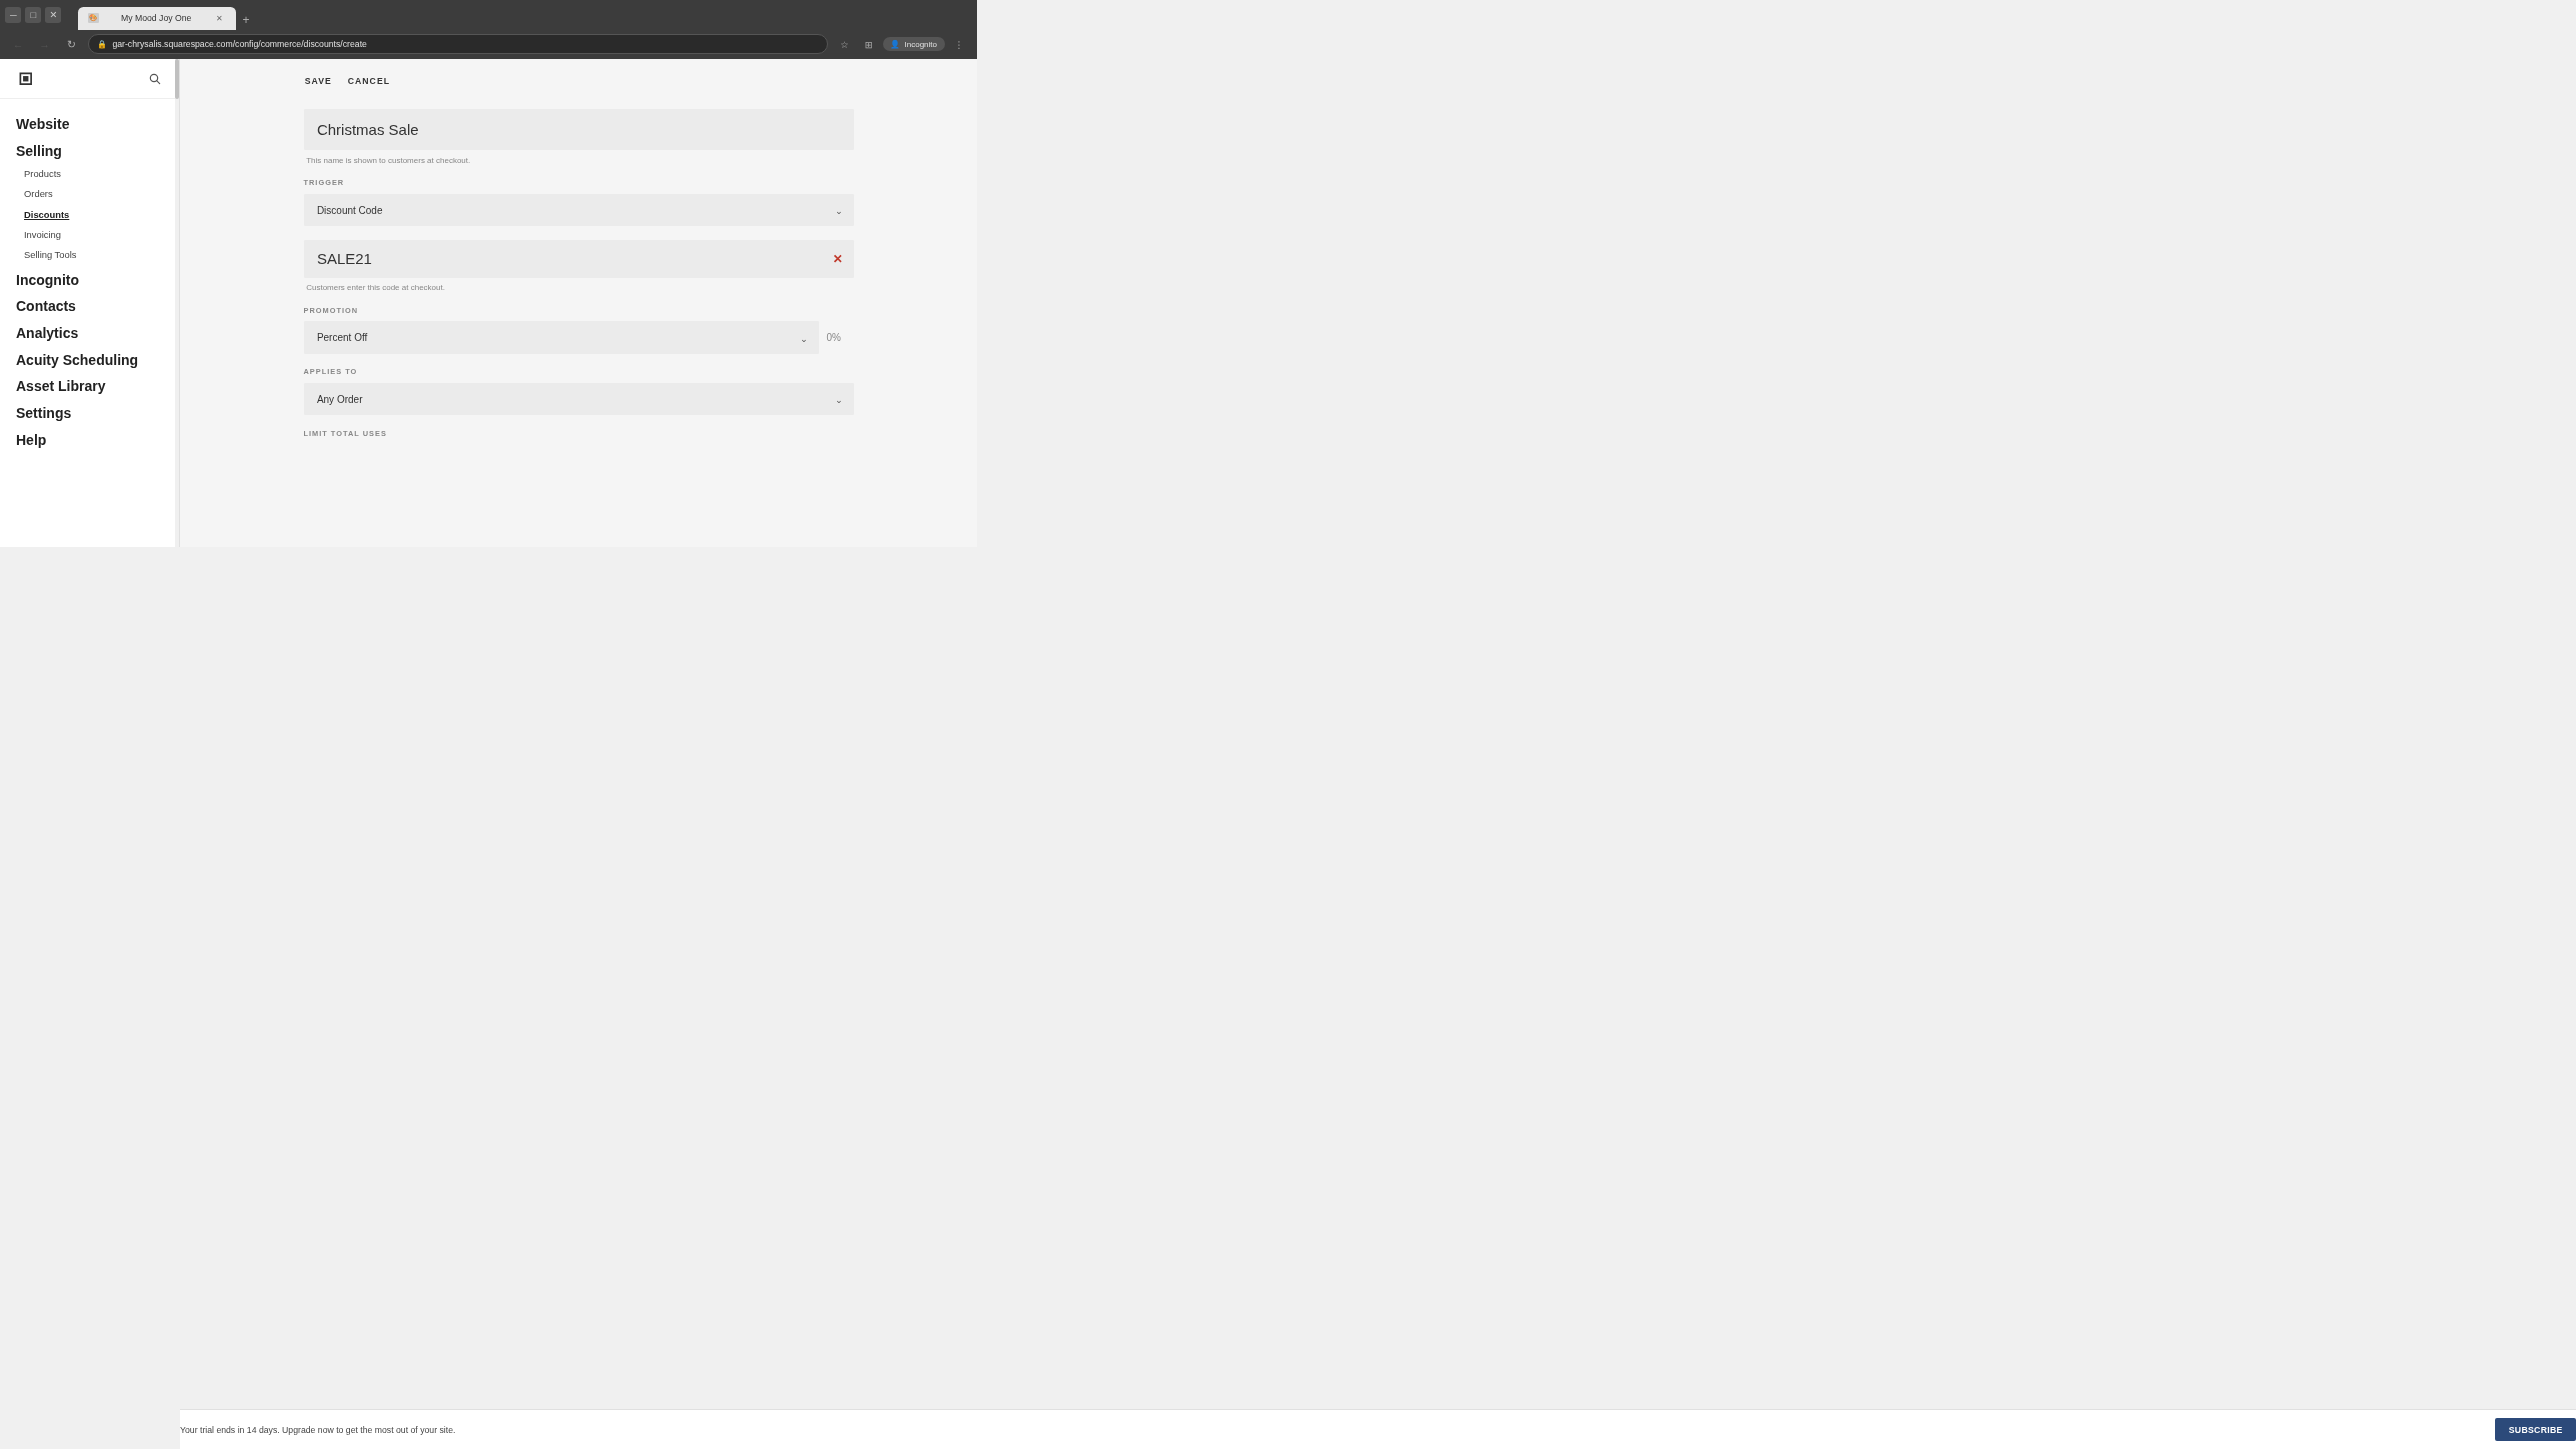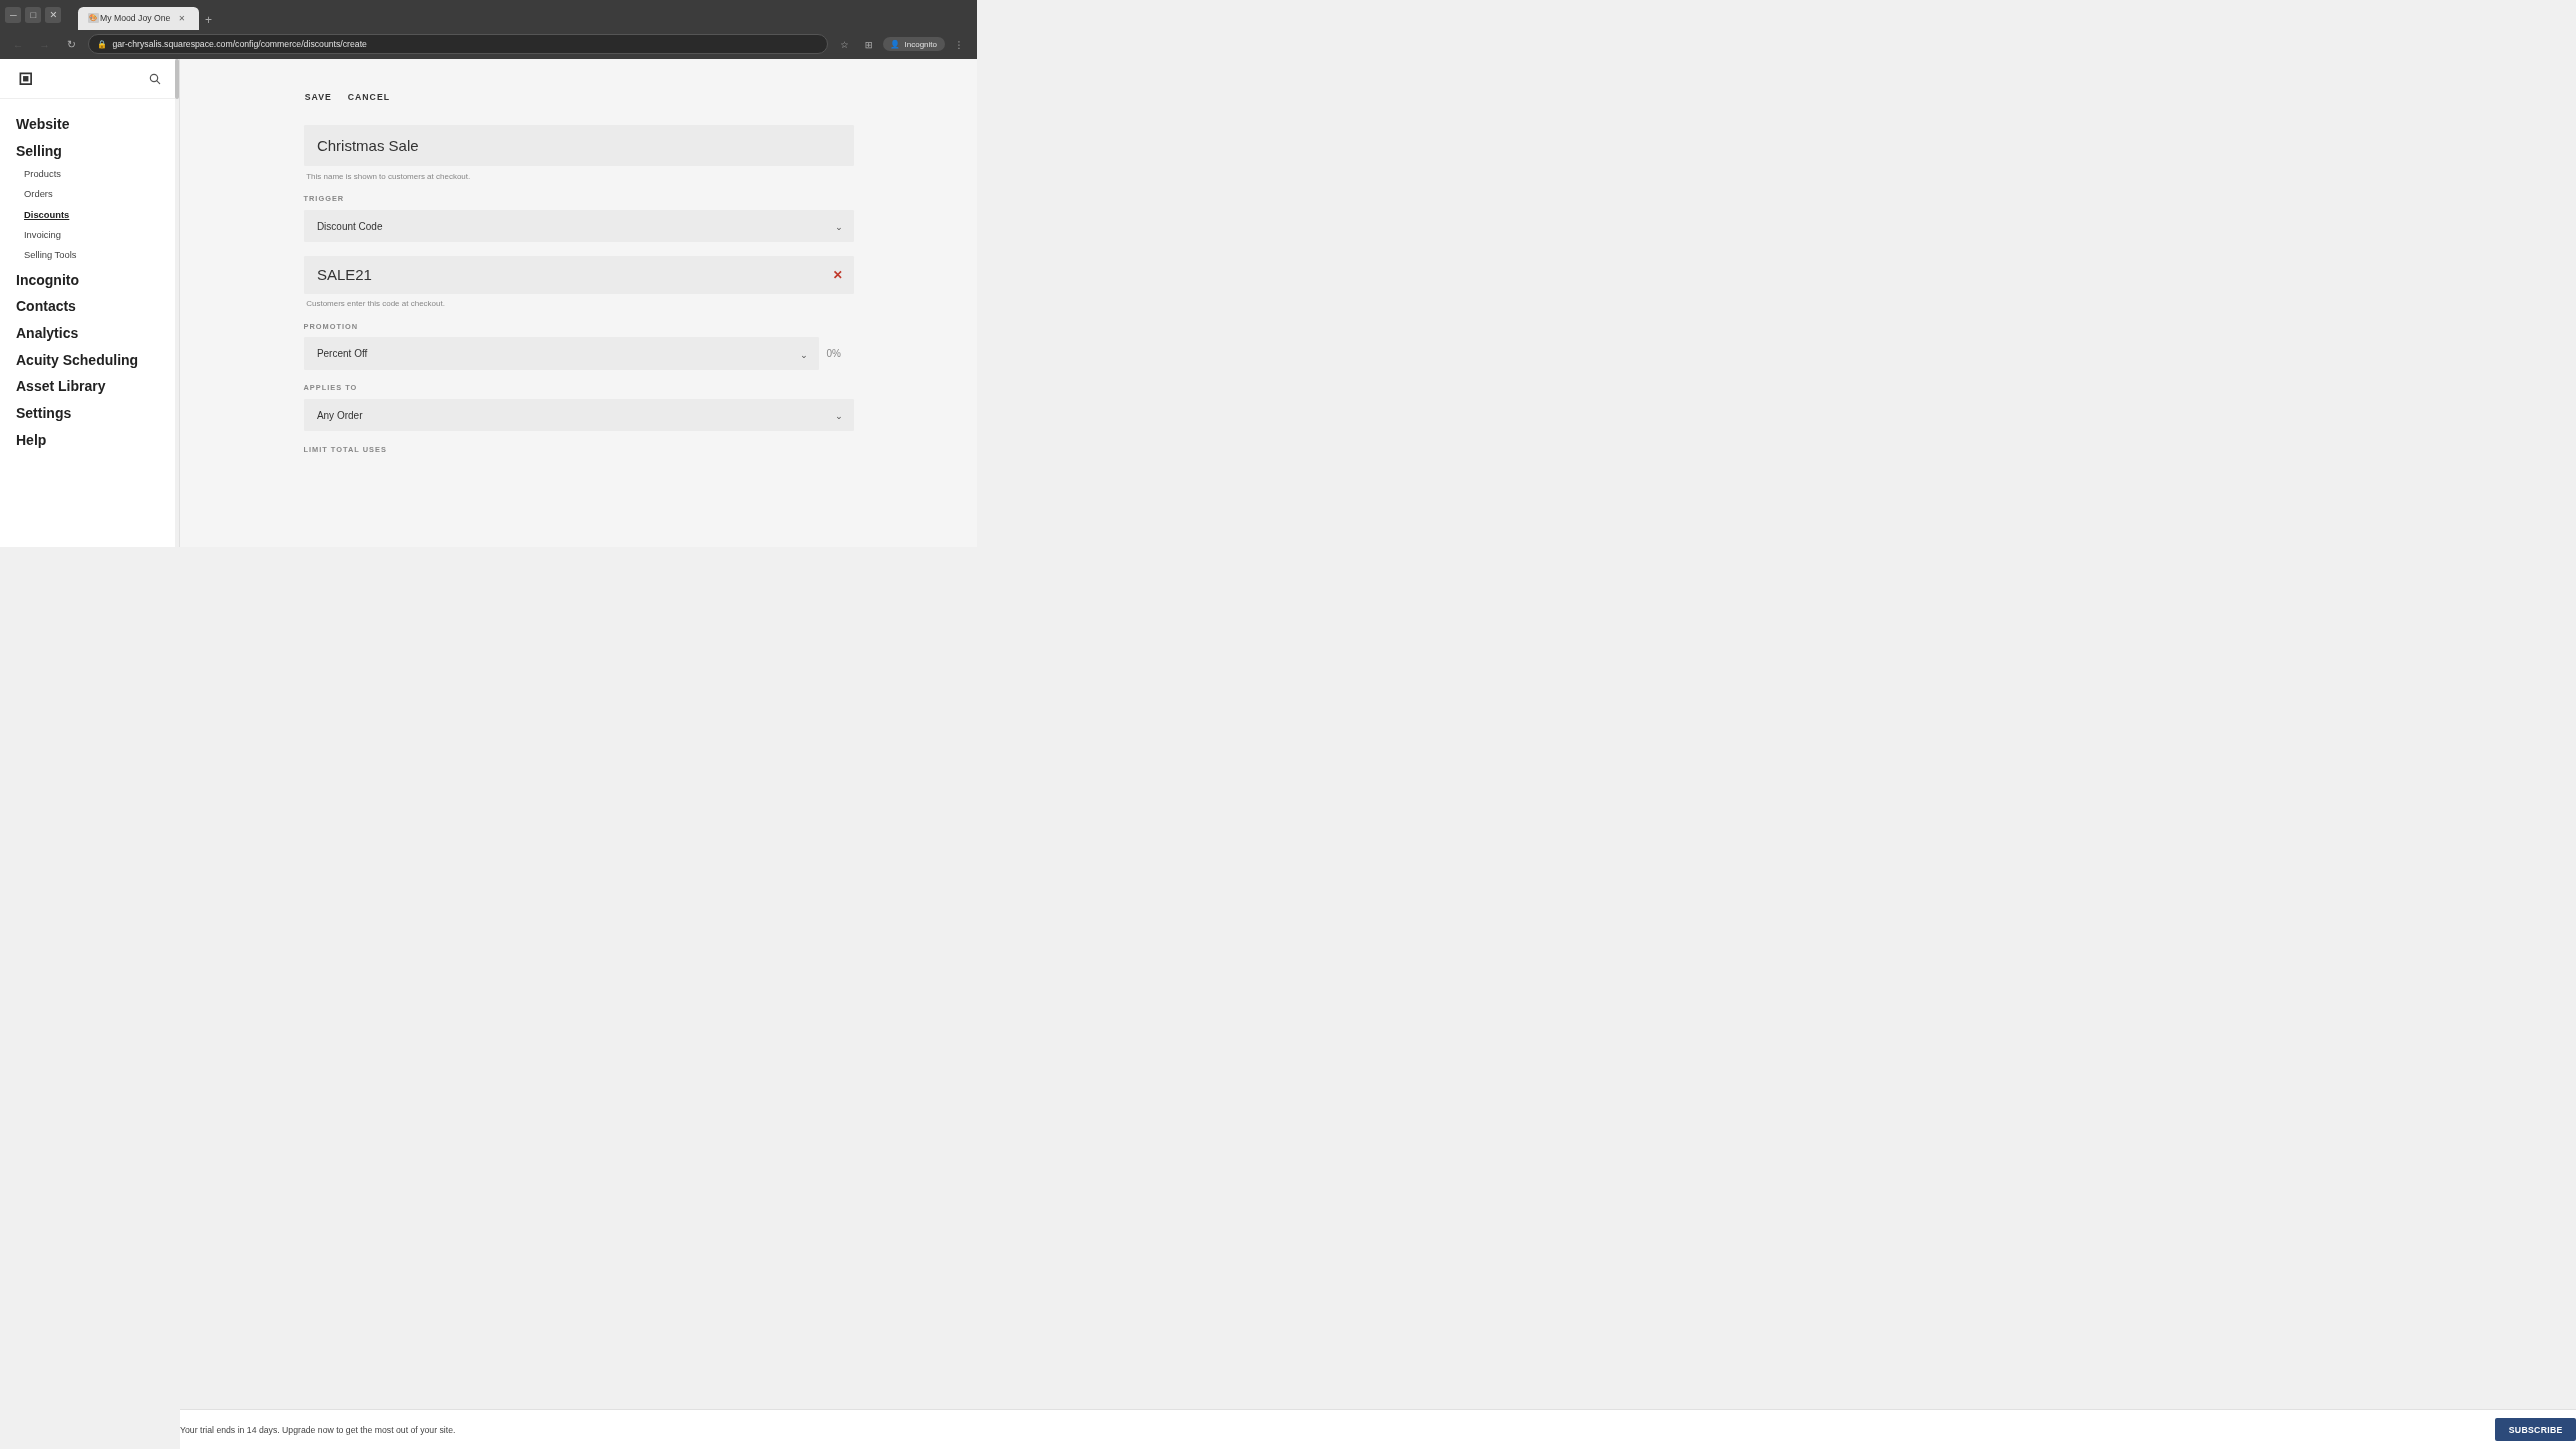--- a/index.html
+++ b/index.html
@@ -52,21 +52,21 @@
       height: 100%;
       padding-left: 5.4px;
     }
     .tab {
       background: #e8e8e8;
       border-radius: 5.4px 5.4px 0 0;
       padding: 0 10.7px;
       height: 23px;
       display: flex;
       align-items: center;
-      gap: 1px;
+      gap: 22px;
       font-size: 8.7px;
       color: #333;
       min-width: 121px;
       max-width: 161px;
     }
     .tab-favicon {
       width: 10.7px;
       height: 10.7px;
       background: #ccc;
       border-radius: 1.3px;
@@ -268,21 +268,21 @@
       overflow-y: auto;
       background: #f5f5f5;
       display: flex;
       flex-direction: column;
     }
     .main-content::-webkit-scrollbar { width: 5.4px; }
     .main-content::-webkit-scrollbar-thumb { background: #ccc; }
 
     .content-area {
       max-width: 604px;
-      margin: 16px auto;
+      margin: 0 auto;
       padding: 13.4px 27px 67px;
       width: 100%;
     }
 
     
     .toolbar {
       display: flex;
       gap: 13.4px;
       margin-bottom: 19px;
       align-items: center;

